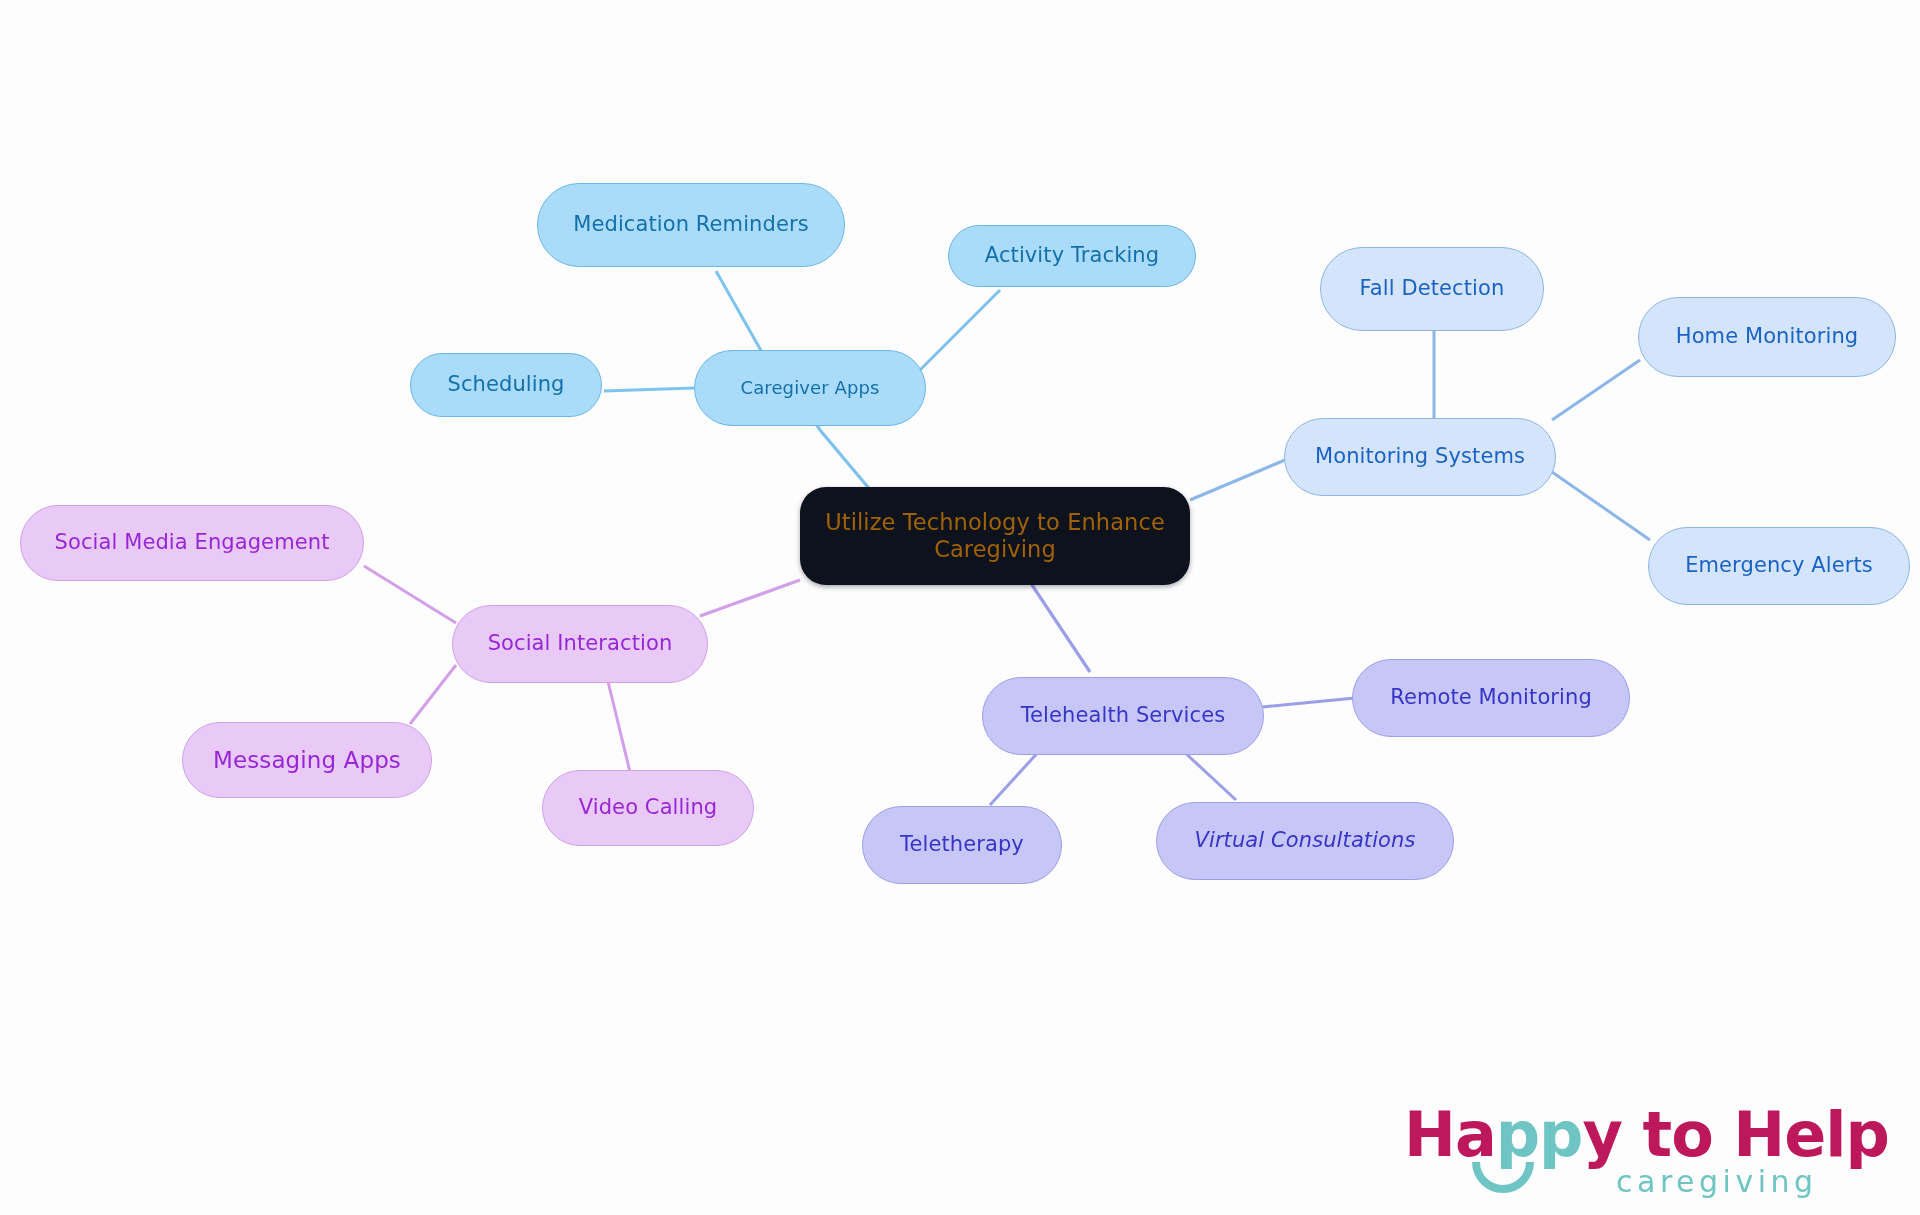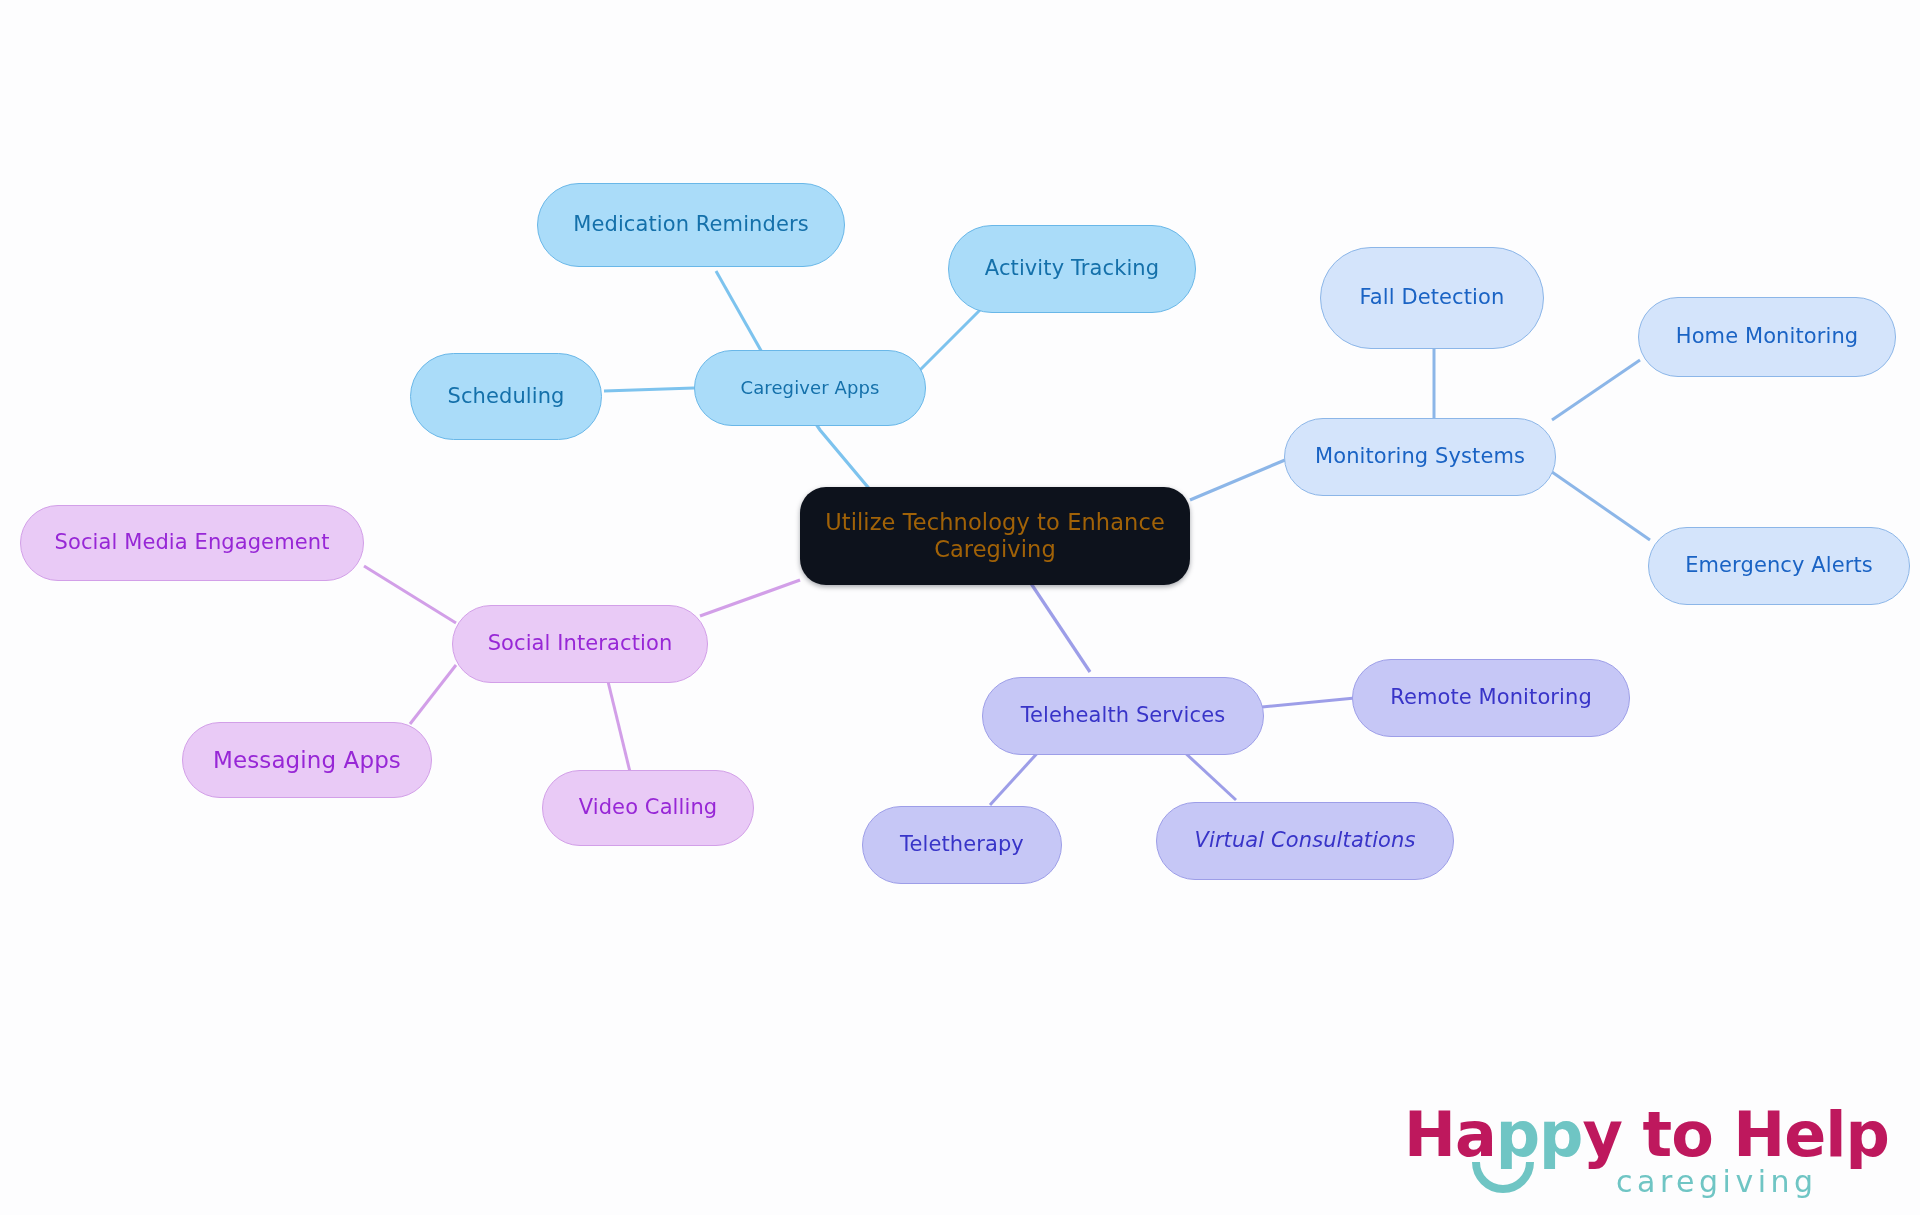--- a/index.html
+++ b/index.html
@@ -132,30 +132,30 @@
 
     <path d="M 456,623 L 364,566" fill="none" stroke="#d29fe8" stroke-width="3"></path>
 
     <path d="M 456,665 L 410,724" fill="none" stroke="#d29fe8" stroke-width="3"></path>
 
     <path d="M 604,665 L 630,772" fill="none" stroke="#d29fe8" stroke-width="3"></path>
   </svg>
 
   <div class="node c-cyan" style="left:537px; top:183px; width:308px; height:84px; font-size:21px;">Medication Reminders</div>
 
-  <div class="node c-cyan" style="left:948px; top:225px; width:248px; height:88px; font-size:21px;">Activity Tracking</div>
+  <div class="node c-cyan" style="left:948px; top:225px; width:248px; height:62px; font-size:21px;">Activity Tracking</div>
 
-  <div class="node c-cyan" style="left:410px; top:353px; width:192px; height:87px; font-size:21px;">Scheduling</div>
+  <div class="node c-cyan" style="left:410px; top:353px; width:192px; height:64px; font-size:21px;">Scheduling</div>
 
   <div class="node c-cyan" style="left:694px; top:350px; width:232px; height:76px; font-size:18px;">Caregiver Apps</div>
 
   <div class="node root" style="left:800px; top:487px; width:390px; height:98px;">Utilize Technology to Enhance
 Caregiving</div>
 
-  <div class="node c-blue" style="left:1320px; top:247px; width:224px; height:102px; font-size:21px;">Fall Detection</div>
+  <div class="node c-blue" style="left:1320px; top:247px; width:224px; height:84px; font-size:21px;">Fall Detection</div>
 
   <div class="node c-blue" style="left:1638px; top:297px; width:258px; height:80px; font-size:21px;">Home Monitoring</div>
 
   <div class="node c-blue" style="left:1284px; top:418px; width:272px; height:78px; font-size:21px;">Monitoring Systems</div>
 
   <div class="node c-blue" style="left:1648px; top:527px; width:262px; height:78px; font-size:21px;">Emergency Alerts</div>
 
   <div class="node c-indigo" style="left:982px; top:677px; width:282px; height:78px; font-size:21px;">Telehealth Services</div>
 
   <div class="node c-indigo" style="left:1352px; top:659px; width:278px; height:78px; font-size:21px;">Remote Monitoring</div>

